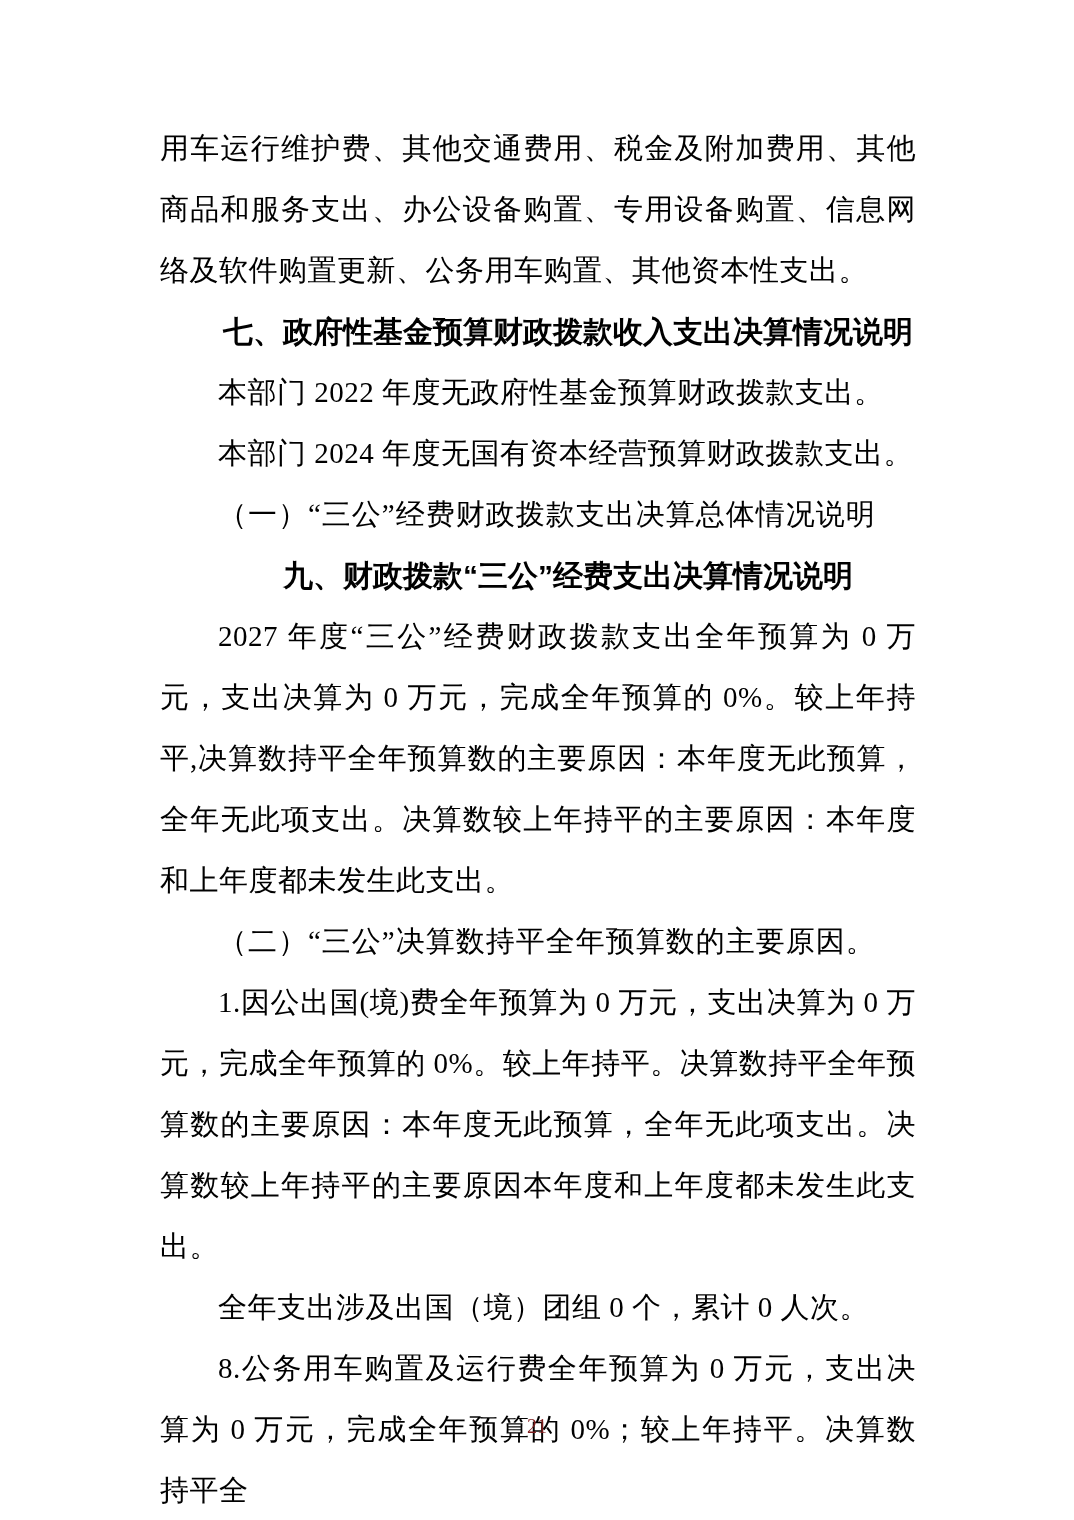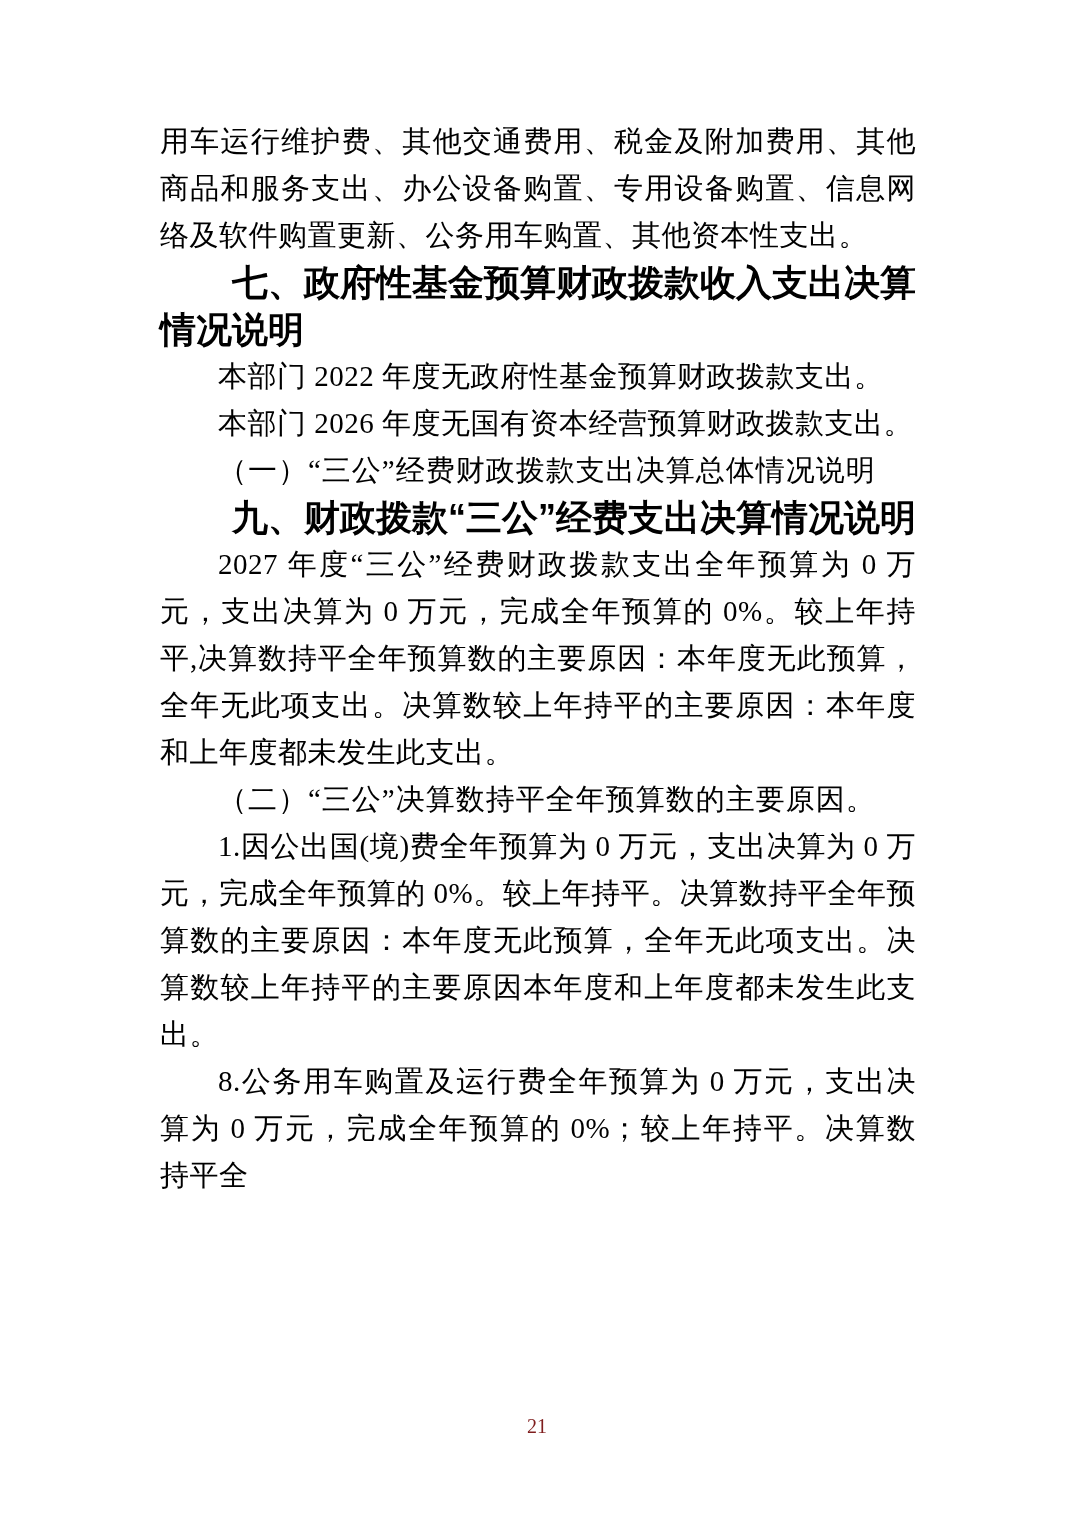--- a/index.html
+++ b/index.html
@@ -18,35 +18,35 @@
   }
   .content {
     position: absolute;
     top: 118px;
     left: 160px;
     width: 756px;
   }
   .para {
     margin: 0;
     font-size: 29px;
-    line-height: 47px;
+    line-height: 61px;
     text-align: justify;
     text-justify: inter-ideograph;
     text-indent: 2em;
     letter-spacing: 0.5px;
     word-break: break-all;
   }
   .para.no-indent {
     text-indent: 0;
   }
   .para.h1 {
     font-family: "Liberation Sans", "DejaVu Sans", sans-serif;
     font-weight: bold;
-    font-size: 36px;
-    text-align: left;
+    font-size: 30px;
+    text-align: center;
     letter-spacing: 0;
   }
   .para.sub {
     letter-spacing: 1px;
   }
   .footer {
     position: absolute;
     bottom: 82px;
     left: 0;
     width: 100%;
@@ -59,24 +59,25 @@
   }
 </style>
 </head>
 <body>
 
 <div class="page">
   <div class="content">
     <p class="para no-indent">用车运行维护费、其他交通费用、税金及附加费用、其他商品和服务支出、办公设备购置、专用设备购置、信息网络及软件购置更新、公务用车购置、其他资本性支出。</p>
     <p class="para h1">七、政府性基金预算财政拨款收入支出决算情况说明</p>
     <p class="para">本部门 2022 年度无政府性基金预算财政拨款支出。</p>
-    <p class="para">本部门 2026 年度无国有资本经营预算财政拨款支出。</p>
+    <p class="para">本部门 2024 年度无国有资本经营预算财政拨款支出。</p>
     <p class="para sub">（一）“三公”经费财政拨款支出决算总体情况说明</p>
     <p class="para h1">九、财政拨款“三公”经费支出决算情况说明</p>
     <p class="para">2027 年度“三公”经费财政拨款支出全年预算为 0 万元，支出决算为 0 万元，完成全年预算的 0%。较上年持平,决算数持平全年预算数的主要原因：本年度无此预算，全年无此项支出。决算数较上年持平的主要原因：本年度和上年度都未发生此支出。</p>
     <p class="para sub">（二）“三公”决算数持平全年预算数的主要原因。</p>
     <p class="para">1.因公出国(境)费全年预算为 0 万元，支出决算为 0 万元，完成全年预算的 0%。较上年持平。决算数持平全年预算数的主要原因：本年度无此预算，全年无此项支出。决算数较上年持平的主要原因本年度和上年度都未发生此支出。</p>
+    <p class="para">全年支出涉及出国（境）团组 0 个，累计 0 人次。</p>
     <p class="para">8.公务用车购置及运行费全年预算为 0 万元，支出决算为 0 万元，完成全年预算的 0%；较上年持平。决算数持平全</p>
   </div>
   <div class="footer">
     <span class="page-number">21</span>
   </div>
 </div>
 
 </body></html>

